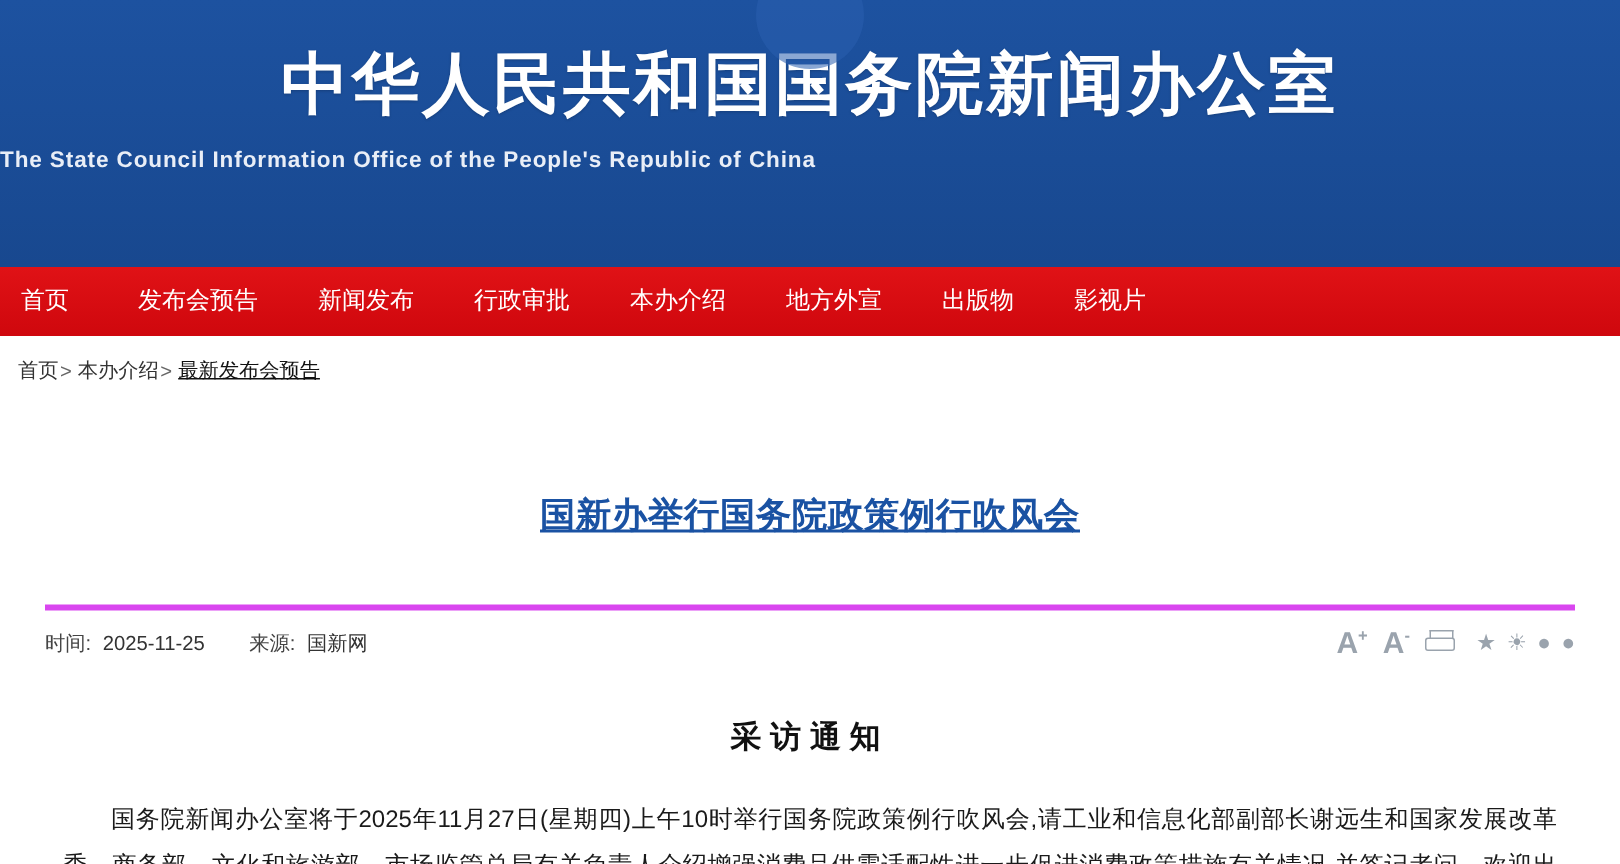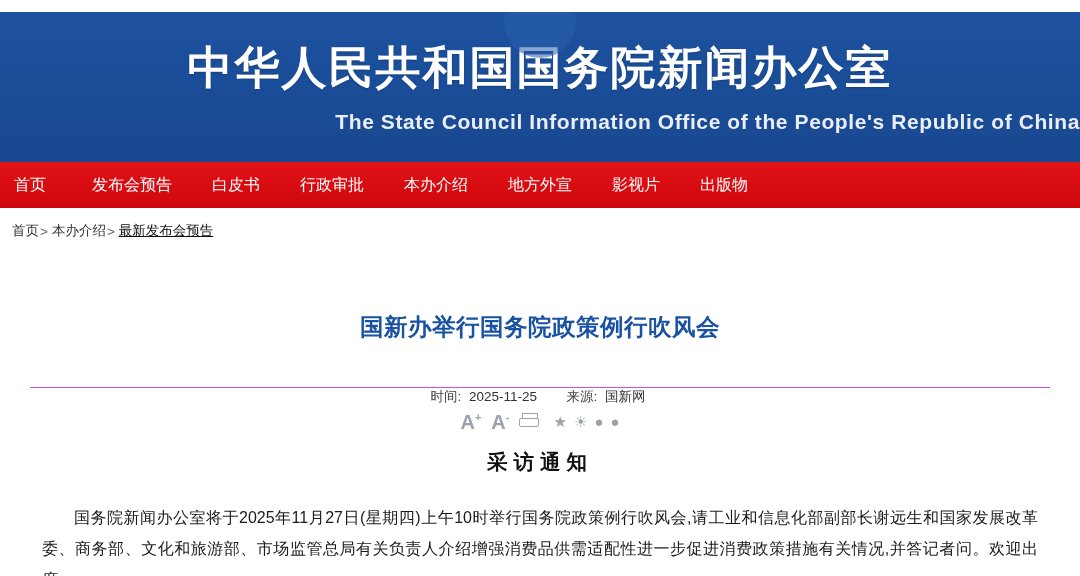--- a/index.html
+++ b/index.html
@@ -16,25 +16,24 @@
   .page {
     position: relative;
     width: 1080px;
     height: 576px;
     background: #ffffff;
   }
 
   
   .masthead {
     position: relative;
-    height: 150px;
+    height: 178px;
     background: #1b4f9c;
     background: linear-gradient(180deg, #1d52a0 0%, #1a4c96 60%, #18488f 100%);
     overflow: hidden;
-    margin-top: 12px;
   }
   .masthead .emblem {
     position: absolute;
     top: -26px;
     left: 50%;
     transform: translateX(-50%);
     width: 72px;
     height: 72px;
     border-radius: 50%;
     background: #2a5fae;
@@ -45,28 +44,27 @@
     color: #ffffff;
     font-size: 45px;
     font-weight: bold;
     letter-spacing: 2px;
     padding-top: 28px;
     line-height: 1.25;
     font-family: "Liberation Sans", "DejaVu Sans", sans-serif;
     text-shadow: 0 1px 2px rgba(0,0,0,0.2);
   }
   .masthead-sub {
-    text-align: right;
+    text-align: left;
     color: #e9eef7;
-    font-size: 21px;
+    font-size: 15px;
     font-weight: bold;
     letter-spacing: 0.6px;
     margin-top: 14px;
     font-family: "Liberation Sans", sans-serif;
-    padding-left: 41px;
   }
 
   
   .navbar {
     height: 46px;
     background: #d60a10;
     background: linear-gradient(180deg, #e01216 0%, #cf070d 100%);
     display: flex;
     align-items: center;
     color: #ffffff;
@@ -113,35 +111,35 @@
     padding: 0 30px;
   }
   .headline {
     text-align: center;
     color: #1a52a3;
     font-weight: bold;
     font-size: 23.5px;
     line-height: 1.95;
     padding-top: 50px;
     letter-spacing: 0.5px;
+    text-decoration: underline;
   }
   .headline .l2 {
     display: block;
   }
 
   .meta-row {
     margin-top: 36px;
-    border-top: 1px solid #d946ef;
+    border-top: 4px solid #d946ef;
     height: 44px;
     display: flex;
     align-items: center;
     justify-content: space-between;
     font-size: 13.5px;
     color: #444;
-    flex-direction: column;
   }
   .meta-left span {
     margin-right: 4px;
   }
   .meta-left .label {
     color: #444;
   }
   .meta-left .value {
     color: #333;
   }
@@ -201,21 +199,21 @@
     line-height: 1;
   }
   .s-blue { color: #5da0e0; }
   .s-green { color: #7bc46c; }
 
   .notice-title {
     text-align: center;
     font-size: 20.5px;
     font-weight: bold;
     color: #111111;
-    margin-top: 16px;
+    margin-top: 26px;
     letter-spacing: 6px;
   }
   .notice-body {
     margin-top: 26px;
     font-size: 16px;
     line-height: 1.95;
     color: #1a1a1a;
     text-align: justify;
     text-indent: 2em;
     padding: 0 12px;
@@ -228,26 +226,26 @@
 
   <div class="masthead">
     <div class="emblem"></div>
     <div class="masthead-title">中华人民共和国国务院新闻办公室</div>
     <div class="masthead-sub">The State Council Information Office of the People's Republic of China</div>
   </div>
 
   <div class="navbar">
     <div class="nav-item">首页</div>
     <div class="nav-item">发布会预告</div>
-    <div class="nav-item">白皮书</div>
+    <div class="nav-item">新闻发布</div>
     <div class="nav-item">行政审批</div>
     <div class="nav-item">本办介绍</div>
     <div class="nav-item">地方外宣</div>
+    <div class="nav-item">出版物</div>
     <div class="nav-item">影视片</div>
-    <div class="nav-item">出版物</div>
   </div>
 
   <div class="breadcrumb">
     <span class="crumb">首页</span>
     <span class="sep">&gt;</span>
     <span class="crumb">本办介绍</span>
     <span class="sep">&gt;</span>
     <span class="crumb current">最新发布会预告</span>
   </div>
 

